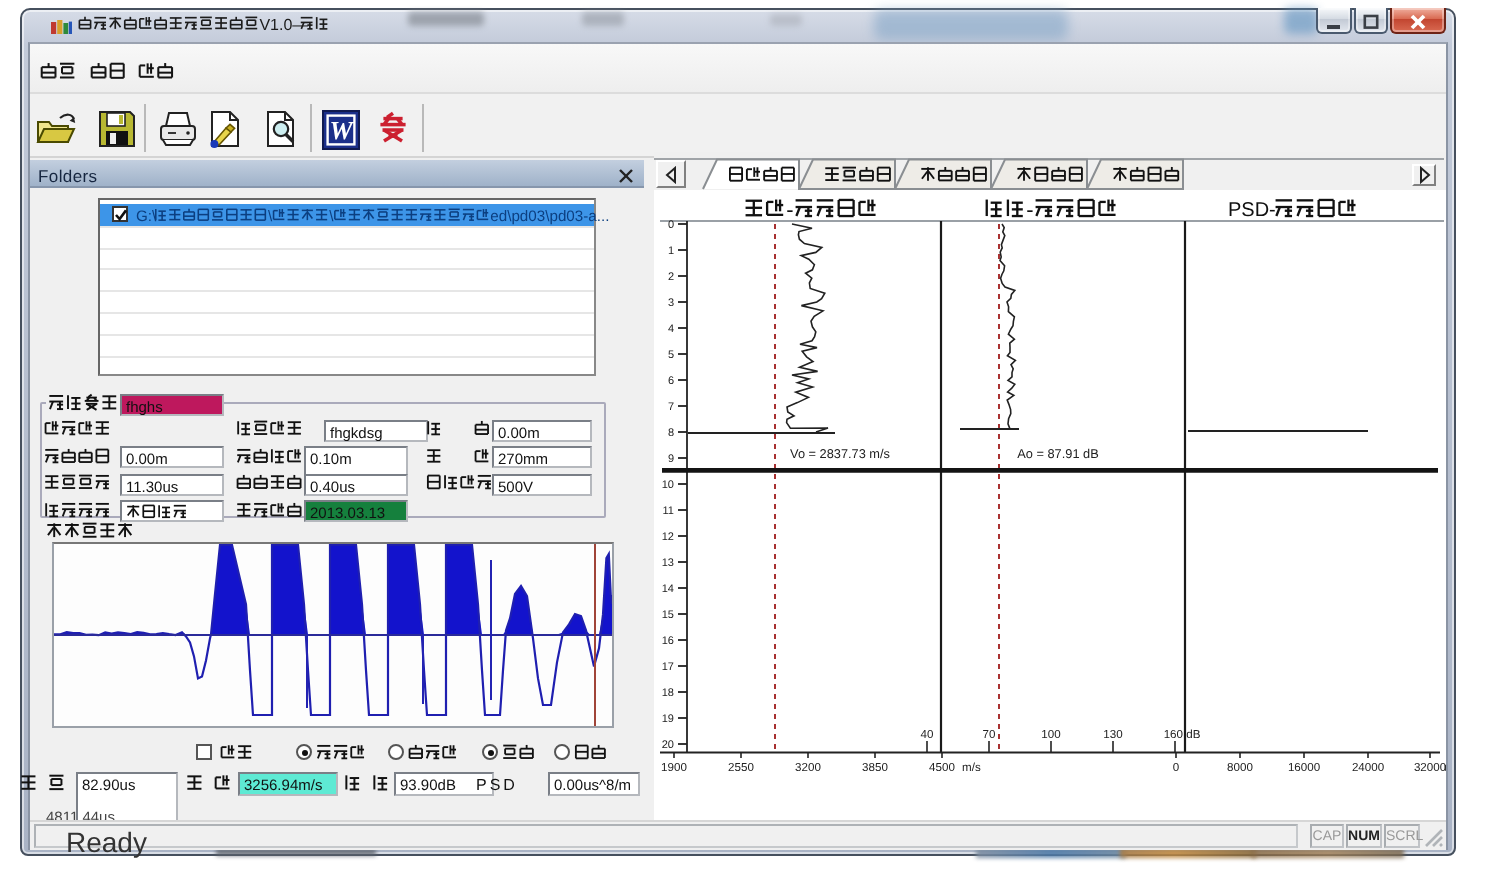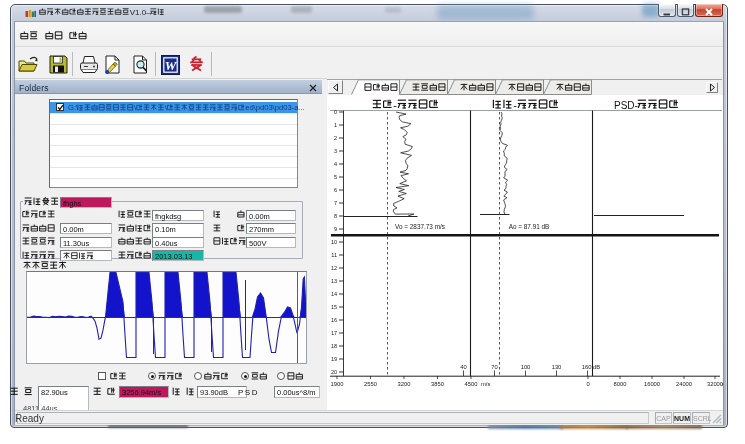--- a/index.html
+++ b/index.html
@@ -419,21 +419,21 @@
     <line x1="17.63" y1="1.56" x2="17.63" y2="6.71" stroke="#111" stroke-width="0.92"></line>
     <line x1="17.63" y1="6.71" x2="24.02" y2="6.71" stroke="#111" stroke-width="0.92"></line>
     <line x1="21.22" y1="0.62" x2="21.22" y2="5.30" stroke="#111" stroke-width="0.92"></line>
     <line x1="21.22" y1="2.81" x2="24.02" y2="2.81" stroke="#111" stroke-width="0.92"></line>
     <line x1="22.78" y1="0.62" x2="22.78" y2="5.30" stroke="#111" stroke-width="0.92"></line>
     <line x1="25.90" y1="1.09" x2="32.45" y2="1.09" stroke="#111" stroke-width="0.92"></line>
     <line x1="25.90" y1="3.90" x2="32.45" y2="3.90" stroke="#111" stroke-width="0.92"></line>
     <line x1="25.90" y1="6.86" x2="32.45" y2="6.86" stroke="#111" stroke-width="0.92"></line>
     <line x1="29.17" y1="1.09" x2="29.17" y2="6.86" stroke="#111" stroke-width="0.92"></line>
   </svg>
-<div class="abs" style="left:152px;top:209.5px;width:52px;height:11px;background:#fff;border:1px solid #b5b8bd;border-top-color:#7a7f87;border-left-color:#7a7f87;font-size:7.5px;color:#111;padding:1px 0 0 2px;line-height:9px">fhgkdsg</div>
+<div class="abs" style="left:162px;top:209.5px;width:52px;height:11px;background:#fff;border:1px solid #b5b8bd;border-top-color:#7a7f87;border-left-color:#7a7f87;font-size:7.5px;color:#111;padding:1px 0 0 2px;line-height:9px">fhgkdsg</div>
 <svg style="position:absolute;left:22px;top:223.5px;overflow:visible" width="34" height="10" font-family="Liberation Sans, sans-serif">
     <line x1="0.62" y1="0.94" x2="7.18" y2="0.94" stroke="#111" stroke-width="0.92"></line>
     <line x1="0.62" y1="3.59" x2="7.18" y2="3.59" stroke="#111" stroke-width="0.92"></line>
     <line x1="2.34" y1="3.59" x2="0.94" y2="7.18" stroke="#111" stroke-width="0.92"></line>
     <line x1="4.29" y1="5.07" x2="7.18" y2="5.07" stroke="#111" stroke-width="0.92"></line>
     <line x1="5.69" y1="3.59" x2="5.69" y2="7.18" stroke="#111" stroke-width="0.92"></line>
     <line x1="4.29" y1="7.18" x2="7.18" y2="7.18" stroke="#111" stroke-width="0.92"></line>
     <line x1="12.32" y1="0.47" x2="12.32" y2="2.34" stroke="#111" stroke-width="0.92"></line>
     <line x1="9.20" y1="2.34" x2="15.44" y2="2.34" stroke="#111" stroke-width="0.92"></line>
     <line x1="9.20" y1="2.34" x2="9.20" y2="7.02" stroke="#111" stroke-width="0.92"></line>
@@ -571,21 +571,21 @@
     <line x1="21.22" y1="0.62" x2="21.22" y2="5.30" stroke="#111" stroke-width="0.92"></line>
     <line x1="21.22" y1="2.81" x2="24.02" y2="2.81" stroke="#111" stroke-width="0.92"></line>
     <line x1="22.78" y1="0.62" x2="22.78" y2="5.30" stroke="#111" stroke-width="0.92"></line>
     <line x1="29.17" y1="0.47" x2="29.17" y2="2.34" stroke="#111" stroke-width="0.92"></line>
     <line x1="26.05" y1="2.34" x2="32.29" y2="2.34" stroke="#111" stroke-width="0.92"></line>
     <line x1="26.05" y1="2.34" x2="26.05" y2="7.02" stroke="#111" stroke-width="0.92"></line>
     <line x1="32.29" y1="2.34" x2="32.29" y2="7.02" stroke="#111" stroke-width="0.92"></line>
     <line x1="26.05" y1="4.84" x2="32.29" y2="4.84" stroke="#111" stroke-width="0.92"></line>
     <line x1="26.05" y1="7.02" x2="32.29" y2="7.02" stroke="#111" stroke-width="0.92"></line>
   </svg>
-<div class="abs" style="left:152px;top:250px;width:52px;height:11px;background:#14b8a6;border:1px solid #b5b8bd;border-top-color:#7a7f87;border-left-color:#7a7f87;font-size:7.5px;color:#111;padding:1px 0 0 2px;line-height:9px">2013.03.13</div>
+<div class="abs" style="left:152px;top:250px;width:52px;height:11px;background:#15803d;border:1px solid #b5b8bd;border-top-color:#7a7f87;border-left-color:#7a7f87;font-size:7.5px;color:#111;padding:1px 0 0 2px;line-height:9px">2013.03.13</div>
 <div class="abs" style="left:60px;top:250px;width:52px;height:11px;background:#fff;border:1px solid #b5b8bd;border-top-color:#7a7f87;border-left-color:#7a7f87;font-size:7.5px;color:#111;padding:1px 0 0 2px;line-height:9px"></div>
 <svg style="position:absolute;left:63px;top:251.5px;overflow:visible" width="31" height="9" font-family="Liberation Sans, sans-serif">
     <line x1="0.58" y1="1.30" x2="6.62" y2="1.30" stroke="#111" stroke-width="0.85"></line>
     <line x1="3.60" y1="0.58" x2="3.60" y2="6.62" stroke="#111" stroke-width="0.85"></line>
     <line x1="3.31" y1="2.45" x2="0.86" y2="5.76" stroke="#111" stroke-width="0.85"></line>
     <line x1="3.89" y1="2.45" x2="6.34" y2="5.76" stroke="#111" stroke-width="0.85"></line>
     <line x1="8.64" y1="0.72" x2="14.11" y2="0.72" stroke="#111" stroke-width="0.85"></line>
     <line x1="8.64" y1="0.72" x2="8.64" y2="6.62" stroke="#111" stroke-width="0.85"></line>
     <line x1="14.11" y1="0.72" x2="14.11" y2="6.62" stroke="#111" stroke-width="0.85"></line>
     <line x1="8.64" y1="6.62" x2="14.11" y2="6.62" stroke="#111" stroke-width="0.85"></line>
@@ -800,42 +800,42 @@
     <line x1="4.20" y1="1.18" x2="4.20" y2="7.39" stroke="#111" stroke-width="0.99"></line>
   </svg>
 <svg style="position:absolute;left:107px;top:387px;overflow:visible" width="9" height="10" font-family="Liberation Sans, sans-serif">
     <line x1="0.84" y1="1.68" x2="3.53" y2="1.68" stroke="#111" stroke-width="0.99"></line>
     <line x1="0.84" y1="1.68" x2="0.84" y2="7.22" stroke="#111" stroke-width="0.99"></line>
     <line x1="0.84" y1="7.22" x2="7.73" y2="7.22" stroke="#111" stroke-width="0.99"></line>
     <line x1="4.70" y1="0.67" x2="4.70" y2="5.71" stroke="#111" stroke-width="0.99"></line>
     <line x1="4.70" y1="3.02" x2="7.73" y2="3.02" stroke="#111" stroke-width="0.99"></line>
     <line x1="6.38" y1="0.67" x2="6.38" y2="5.71" stroke="#111" stroke-width="0.99"></line>
   </svg>
-<div class="abs" style="left:119px;top:385.5px;width:50px;height:12px;background:#be185d;border:1px solid #b5b8bd;border-top-color:#7a7f87;border-left-color:#7a7f87;font-size:7.5px;color:#111;padding:1px 0 0 2px;line-height:9px">3256.94m/s</div>
+<div class="abs" style="left:119px;top:385.5px;width:50px;height:12px;background:#5eead4;border:1px solid #b5b8bd;border-top-color:#7a7f87;border-left-color:#7a7f87;font-size:7.5px;color:#111;padding:1px 0 0 2px;line-height:9px">3256.94m/s</div>
 <svg style="position:absolute;left:172px;top:387px;overflow:visible" width="9" height="10" font-family="Liberation Sans, sans-serif">
     <line x1="1.18" y1="0.67" x2="1.18" y2="7.73" stroke="#111" stroke-width="0.99"></line>
     <line x1="2.86" y1="2.02" x2="7.56" y2="2.02" stroke="#111" stroke-width="0.99"></line>
     <line x1="5.21" y1="2.02" x2="5.21" y2="7.73" stroke="#111" stroke-width="0.99"></line>
     <line x1="2.86" y1="4.87" x2="7.56" y2="4.87" stroke="#111" stroke-width="0.99"></line>
     <line x1="2.86" y1="7.73" x2="7.56" y2="7.73" stroke="#111" stroke-width="0.99"></line>
   </svg>
 <svg style="position:absolute;left:186px;top:387px;overflow:visible" width="9" height="10" font-family="Liberation Sans, sans-serif">
     <line x1="1.18" y1="0.67" x2="1.18" y2="7.73" stroke="#111" stroke-width="0.99"></line>
     <line x1="2.86" y1="2.02" x2="7.56" y2="2.02" stroke="#111" stroke-width="0.99"></line>
     <line x1="5.21" y1="2.02" x2="5.21" y2="7.73" stroke="#111" stroke-width="0.99"></line>
     <line x1="2.86" y1="4.87" x2="7.56" y2="4.87" stroke="#111" stroke-width="0.99"></line>
     <line x1="2.86" y1="7.73" x2="7.56" y2="7.73" stroke="#111" stroke-width="0.99"></line>
   </svg>
 <div class="abs" style="left:197px;top:385.5px;width:50px;height:12px;background:#fff;border:1px solid #b5b8bd;border-top-color:#7a7f87;border-left-color:#7a7f87;font-size:7.5px;color:#111;padding:1px 0 0 2px;line-height:9px">93.90dB</div>
 <div class="abs" style="left:238px;top:388px;font-size:8px;color:#111;letter-spacing:1.5px">PSD</div>
 <div class="abs" style="left:274px;top:385.5px;width:46px;height:12px;background:#fff;border:1px solid #b5b8bd;border-top-color:#7a7f87;border-left-color:#7a7f87;font-size:7.5px;color:#111;padding:1px 0 0 2px;line-height:9px">0.00us^8/m</div>
 <div class="abs" style="left:23px;top:403.5px;width:60px;height:6px;overflow:hidden;font-size:7.5px;color:#444">4811.44us</div>
 <div class="abs" style="left:15px;top:410px;width:708px;height:14.5px;background:#f0f0f0;border-top:1px solid #d6d6d6"></div>
 <div class="abs" style="left:17px;top:411.5px;width:632px;height:12px;border:1px solid #c6c9cc;border-top-color:#aeb2b6;border-left-color:#aeb2b6"></div>
-<div class="abs" style="left:15px;top:413px;font-size:10px;color:#333">Ready</div>
+<div class="abs" style="left:33px;top:413px;font-size:14px;color:#333">Ready</div>
 <div class="abs" style="left:655px;top:411.5px;width:17px;height:12px;border:1px solid #c0c3c7;border-top-color:#a8acb0;border-left-color:#a8acb0;font-size:7px;color:#999;font-weight:400;text-align:center;line-height:11px">CAP</div>
 <div class="abs" style="left:673px;top:411.5px;width:18px;height:12px;border:1px solid #c0c3c7;border-top-color:#a8acb0;border-left-color:#a8acb0;font-size:7px;color:#222;font-weight:700;text-align:center;line-height:11px">NUM</div>
 <div class="abs" style="left:692px;top:411.5px;width:18px;height:12px;border:1px solid #c0c3c7;border-top-color:#a8acb0;border-left-color:#a8acb0;font-size:7px;color:#999;font-weight:400;text-align:center;line-height:11px">SCRL</div>
 <svg class="abs" style="left:711px;top:413px" width="11" height="11">
     <g stroke="#b0b4b8" stroke-width="1.3">
       <line x1="10" y1="2" x2="2" y2="10"></line>
       <line x1="10" y1="5.5" x2="5.5" y2="10"></line>
       <line x1="10" y1="9" x2="9" y2="10"></line>
     </g>
   </svg>

